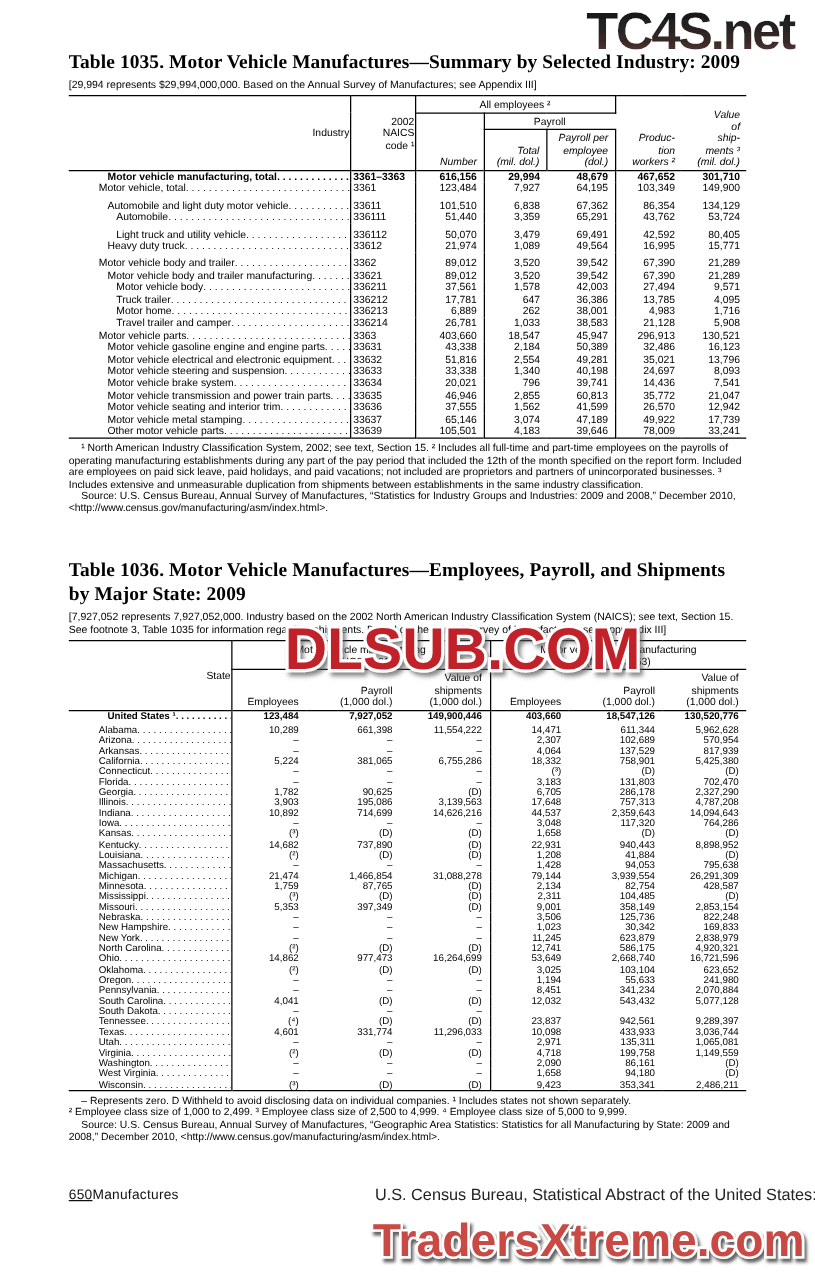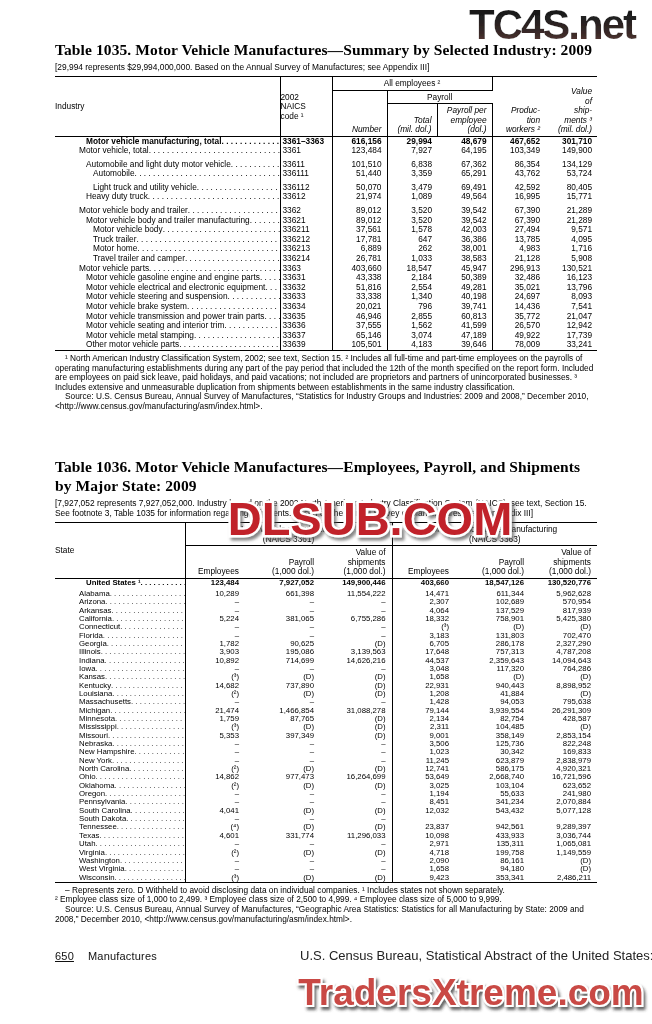--- a/index.html
+++ b/index.html
@@ -3,38 +3,38 @@
 <meta charset="utf-8">
 <style>
   html,body { margin:0; padding:0; background:#e8e8e8; }
   .page {
     position:relative; width:652px; height:1024px; background:#ffffff;
     font-family:"Liberation Sans", sans-serif; color:#000; overflow:hidden;
     margin:0 auto;
   }
   .sec { position:absolute; left:55px; width:542px; }
   #sec1035 { top:40px; }
-  #sec1036 { top:457px; }
+  #sec1036 { top:447px; }
   #footer  { top:946px; }
 
   h2.t-title {
     font-family:"Liberation Serif", serif; font-weight:700; font-size:15.5px;
     line-height:19px; margin:0 0 3px 0; white-space:pre-line; letter-spacing:.1px;
   }
   .bracket { font-size:8.4px; line-height:10px; margin:0 0 4px 0; }
 
   table { border-collapse:collapse; width:542px; table-layout:fixed; border-bottom:1px solid #000; }
   th, td { padding:0; font-weight:normal; vertical-align:bottom; overflow:hidden; }
   thead th { font-size:8.3px; line-height:9.5px; }
   thead tr:first-child th { border-top:1px solid #000; }
   tbody tr:first-child td { border-top:1px solid #000; }
   .pre { white-space:pre-line; }
   .vr { border-right:1px solid #000; }
   .bb { border-bottom:1px solid #000; }
-  .mid { vertical-align:middle; text-align:left; }
+  .mid { vertical-align:middle; text-align:right; }
   .bot { vertical-align:bottom; }
   .right { text-align:right; }
   .ctr { text-align:center; }
 
   
   #t1035 th { padding-top:2px; padding-bottom:1px; }
   #t1035 th.right { padding-right:5px;font-style:italic; }
   
   #t1035 tbody td { font-size:8.3px; line-height:9.6px; }
   #t1036 tbody td { font-size:7.8px; line-height:8.35px; }
@@ -54,21 +54,21 @@
 
   
   #t1036 th { padding-top:2px; padding-bottom:1px; }
   #t1036 th.grp { font-size:8.3px; }
   #t1036 thead tr:last-child th { padding-right:6px; }
 
   .fn { font-size:8.3px; line-height:9.55px; text-indent:10px; margin:0; }
   .fn.first { margin-top:3px; }
 
   #footer .pg { font-size:11px; letter-spacing:.2px; color:#111; }
-  #footer .pg b { font-weight:normal; margin-right:14px;text-decoration:underline; }
+  #footer .pg b { font-weight:normal; margin-right:0;text-decoration:underline; }
   #footer .src { position:absolute; left:245px; top:2px; font-size:13px; color:#222; white-space:nowrap; }
 
   .wm { position:absolute; z-index:9; pointer-events:none; }
   #wm-top { top:-2px; right:-6px; opacity:.95; }
   #wm-mid { top:488px; left:170px; }
   #wm-bot { top:966px; left:276px; }
 </style>
 </head>
 <body>
 

